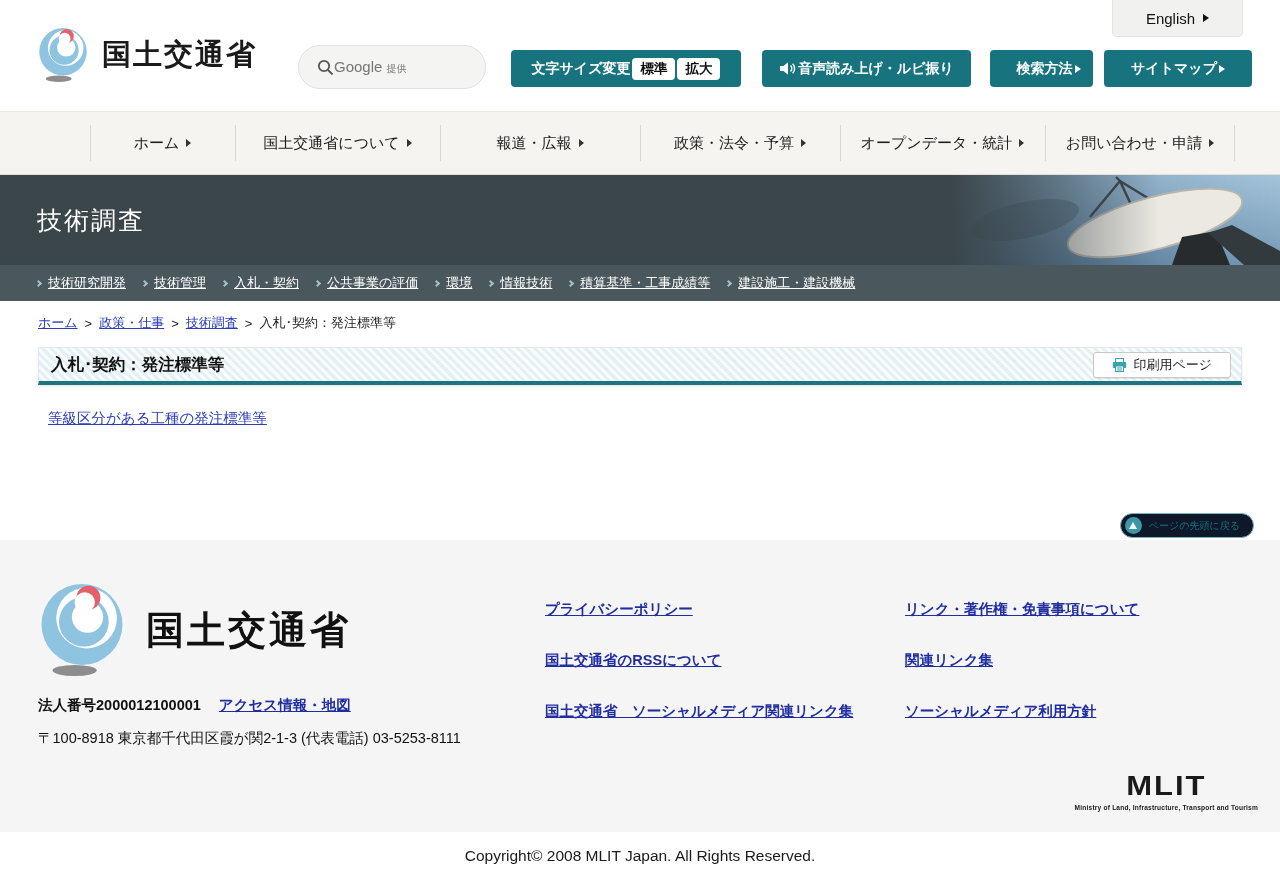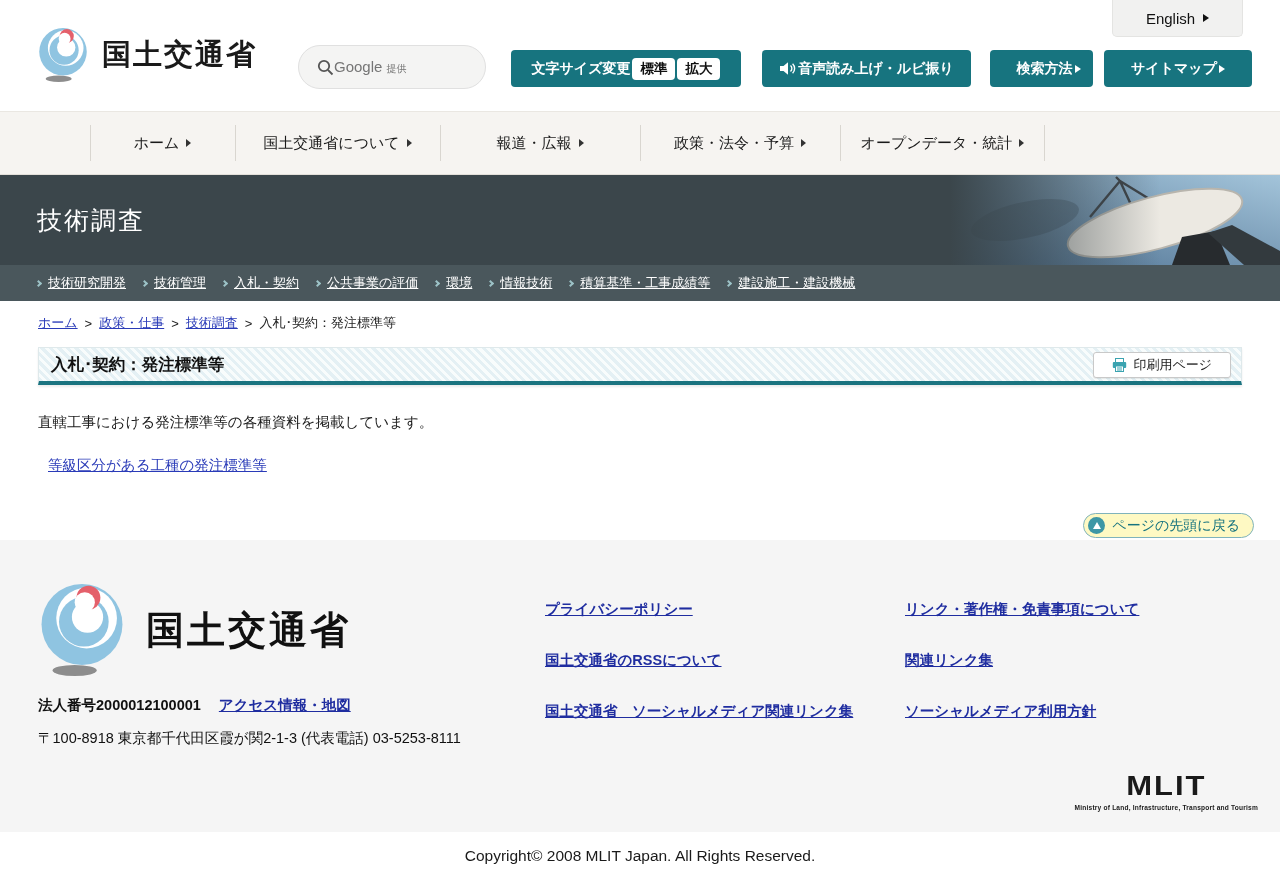--- a/index.html
+++ b/index.html
@@ -57,22 +57,22 @@
     background:repeating-linear-gradient(45deg,#e4f0f4 0 3px,#f8fcfc 3px 6px);
     border:1px solid #dfe9eb; border-bottom:4px solid #1b7480; box-shadow:0 2px 2px rgba(0,0,0,0.08);
     display:flex; align-items:center; justify-content:space-between; padding:0 10px 0 12px; }
   .page-heading { font-size:16.5px; font-weight:700; color:#111; }
   .print-btn { background:#fff; border:1px solid #c9c9c9; border-radius:3px; height:26px; padding:0 18px;
     font-size:13px; color:#222; display:flex; align-items:center; gap:6px; font-family:inherit; cursor:pointer;
     box-shadow:0 1px 1px rgba(0,0,0,0.08); }
   .intro { margin-top:28px; font-size:14.5px; color:#1a1a1a; }
   .content-link { display:inline-block; margin:24px 0 0 10px; font-size:14.5px; color:#2a3bb8;
     text-decoration:underline; cursor:pointer; }
-  .back-to-top { position:absolute; right:26px; top:212px; height:25px; background:#fef9c3;
-    border:1px solid #7fb3bb; border-radius:13px; color:#16737f; font-size:14px; font-family:inherit;
+  .back-to-top { position:absolute; right:26px; top:212px; height:25px; background:#0f172a;
+    border:1px solid #7fb3bb; border-radius:13px; color:#16737f; font-size:10px; font-family:inherit;
     display:flex; align-items:center; gap:7px; padding:0 13px 0 4px; cursor:pointer; }
   .up-circle { width:17px; height:17px; border-radius:50%; background:#3d97a5; display:flex;
     align-items:center; justify-content:center; }
   .up-circle .arr { width:0; height:0; border-bottom:7px solid #fff; border-left:4.5px solid transparent;
     border-right:4.5px solid transparent; margin-top:-1px; }
 
   
   .footer { position:relative; height:292px; background:#f5f5f5; }
   .footer-logo { position:absolute; left:36px; top:38px; display:flex; align-items:center; gap:18px; }
   .logo-mark-lg { width:92px; height:104px; }
@@ -174,20 +174,24 @@
     <div class="gnav-item gw3">
       <span>報道・広報</span>
         <span class="tri"></span>
     </div>
     <div class="gnav-item gw4">
       <span>政策・法令・予算</span>
         <span class="tri"></span>
     </div>
     <div class="gnav-item gw5">
       <span>オープンデータ・統計</span>
+        <span class="tri"></span>
+    </div>
+    <div class="gnav-item gw6">
+      <span>お問い合わせ・申請</span>
         <span class="tri"></span>
     </div>
   </div>
 
   <div class="banner">
     <svg class="banner-photo" viewBox="0 0 330 90">
       <defs>
         <linearGradient id="sky" x1="0" y1="1" x2="1" y2="0">
           <stop offset="0" stop-color="#4a6d8e"></stop>
             <stop offset="1" stop-color="#a3c4da"></stop>
@@ -263,21 +267,20 @@
           <rect x="3.5" y="0.5" width="8" height="4" fill="#fff" stroke="#3aa3b0"></rect>
           <rect x="0.8" y="4" width="13.4" height="6" rx="1" fill="#3aa3b0"></rect>
           <rect x="3.5" y="8" width="8" height="5.5" fill="#fff" stroke="#3aa3b0"></rect>
           <line x1="5" y1="10" x2="10" y2="10" stroke="#3aa3b0"></line>
           <line x1="5" y1="12" x2="10" y2="12" stroke="#3aa3b0"></line>
         </svg>
         <span>印刷用ページ</span>
       </button>
     </div>
 
-    <p class="intro">直轄工事における発注標準等の各種資料を掲載しています。</p>
 
     <a class="content-link">等級区分がある工種の発注標準等</a>
 
     <button class="back-to-top">
       <span class="up-circle">
           <span class="arr"></span>
         </span>
       <span>ページの先頭に戻る</span>
     </button>
   </div>

